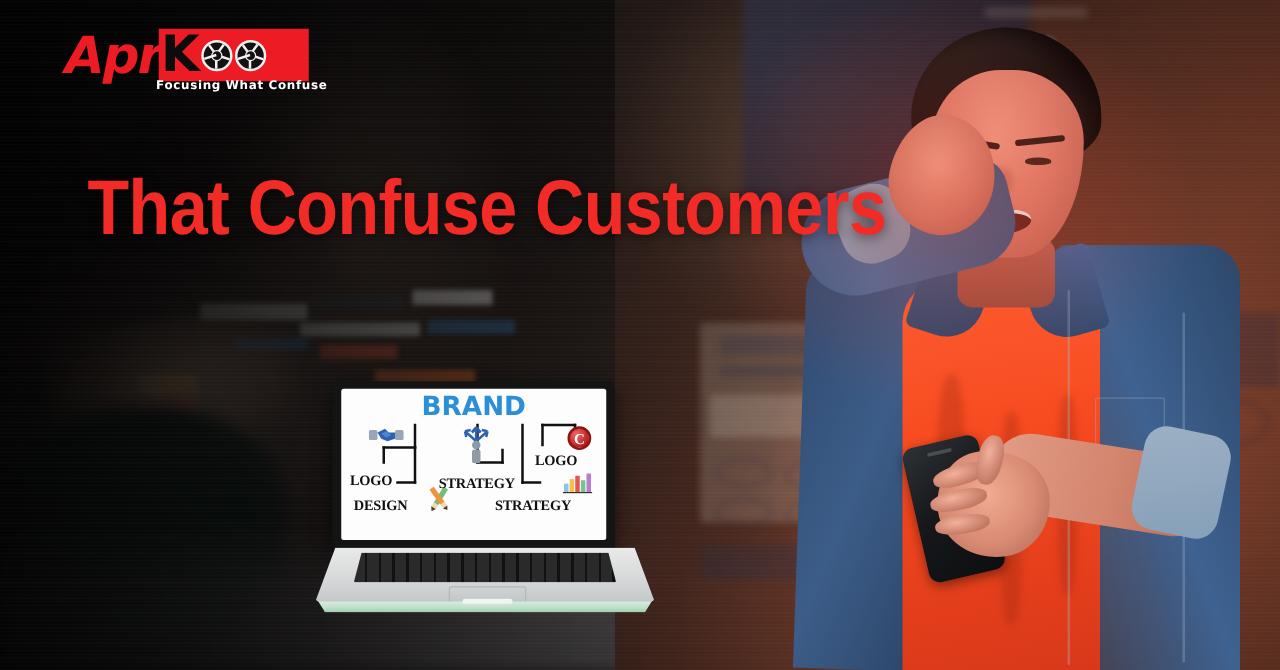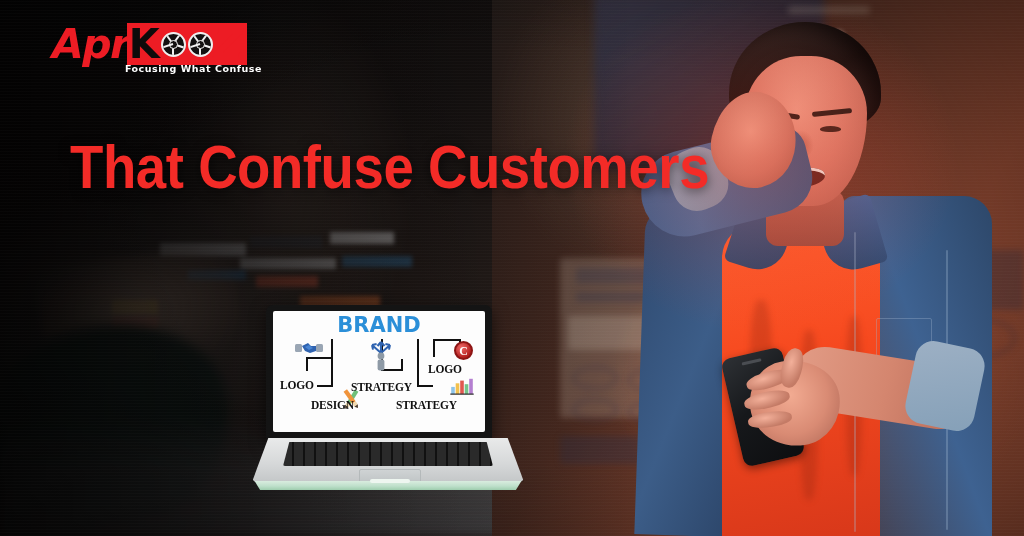--- a/index.html
+++ b/index.html
@@ -531,21 +531,21 @@
         <svg class="ico-chart" style="left:176px;top:66px;" width="28" height="20" viewBox="0 0 28 20">
           <rect x="2" y="11" width="4" height="8" fill="#8ec4e8"></rect>
           <rect x="7" y="7" width="4" height="12" fill="#f2c14e"></rect>
           <rect x="12" y="4" width="4" height="15" fill="#e0584f"></rect>
           <rect x="17" y="8" width="4" height="11" fill="#76c48a"></rect>
           <rect x="22" y="2" width="4" height="17" fill="#b47fd0"></rect>
           <path d="M1 19 L27 19" stroke="#333" stroke-width="1.2"></path>
         </svg>
 
         <div class="mm-label" style="left:7px;top:68px;">LOGO</div>
-        <div class="mm-label" style="left:38px;top:88px;">DESIGN</div>
+        <div class="mm-label" style="left:10px;top:88px;">DESIGN</div>
         <div class="mm-label" style="left:78px;top:70px;">STRATEGY</div>
         <div class="mm-label" style="left:155px;top:52px;">LOGO</div>
         <div class="mm-label" style="left:123px;top:88px;">STRATEGY</div>
       </div>
     </div>
 
     <div class="base"></div>
     <div class="keyboard"></div>
     <div class="trackpad"></div>
     <div class="foot-edge"></div>

